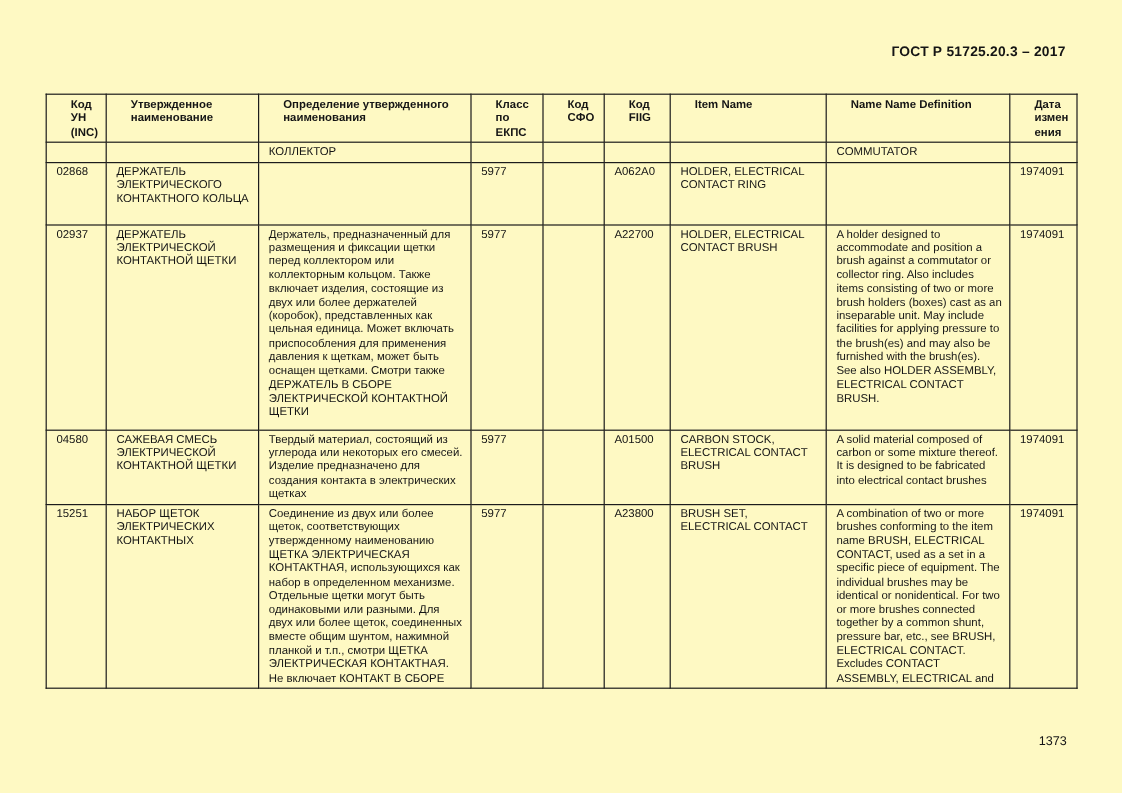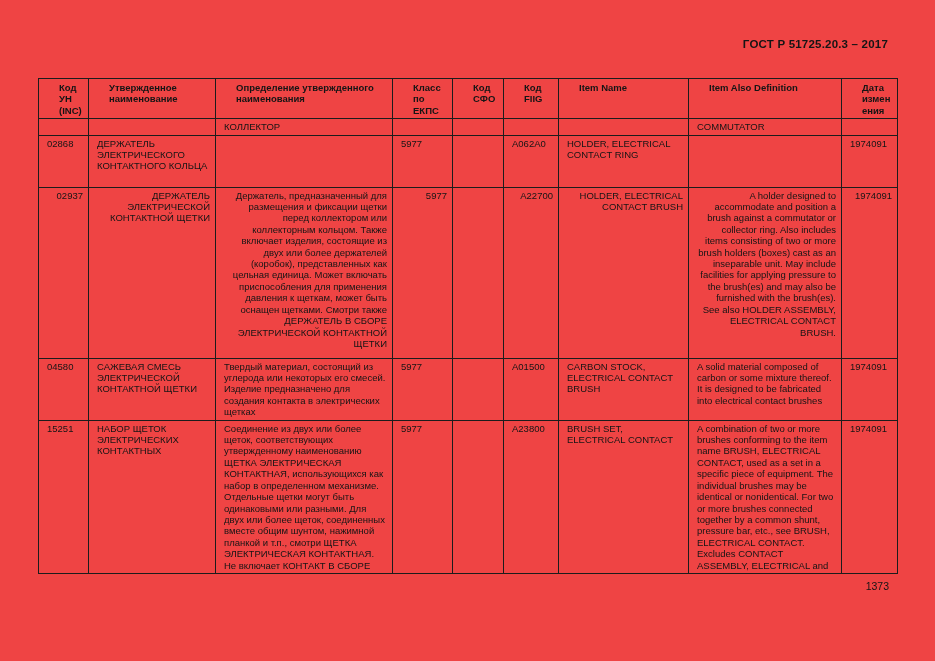--- a/index.html
+++ b/index.html
@@ -4,21 +4,21 @@
 <style>
   html, body {
     margin: 0;
     padding: 0;
     background: #ffffff;
   }
   .sheet {
     position: relative;
     width: 935px;
     height: 661px;
-    background: #ef4444;
+    background: #fef9c3;
     font-family: "Liberation Sans", sans-serif;
     color: #151515;
     overflow: hidden;
   }
   .gost-ref {
     position: absolute;
     top: 38px;
     right: 47px;
     font-size: 11.5px;
     font-weight: bold;
@@ -57,27 +57,27 @@
   col.c4 { width: 60px; }
   col.c5 { width: 51px; }
   col.c6 { width: 55px; }
   col.c7 { width: 130px; }
   col.c8 { width: 153px; }
   col.c9 { width: 56px; }
   
   thead tr { height: 29px; }
   tbody tr:nth-child(1) { height: 15px; }
   tbody tr:nth-child(2) { height: 52px; }
-  tbody tr:nth-child(3) { height: 171px; text-align: right; }
+  tbody tr:nth-child(3) { height: 171px; }
   tbody tr:nth-child(4) { height: 62px; }
   tbody tr:nth-child(5) { height: 30px; }
   tbody tr:nth-child(6) { height: 165px; padding-left: 44px; }
   .pagenum {
     position: absolute;
-    top: 580px;
+    top: 612px;
     right: 46px;
     font-size: 10.5px;
   }
 </style>
 </head>
 <body>
 
 <div class="sheet">
 
   <div class="gost-ref">ГОСТ Р 51725.20.3 – 2017</div>
@@ -96,21 +96,21 @@
     </colgroup>
     <thead>
       <tr id="header-row">
           <th>Код УН (INC)</th>
           <th>Утвержденное наименование</th>
           <th>Определение утвержденного наименования</th>
           <th>Класс по ЕКПС</th>
           <th>Код СФО</th>
           <th>Код FIIG</th>
           <th>Item Name</th>
-          <th>Item Also Definition</th>
+          <th>Name Name Definition</th>
           <th>Дата изменения</th>
         </tr>
     </thead>
     <tbody id="table-body">
         <tr>
           <td></td>
           <td></td>
           <td>КОЛЛЕКТОР</td>
           <td></td>
           <td></td>

